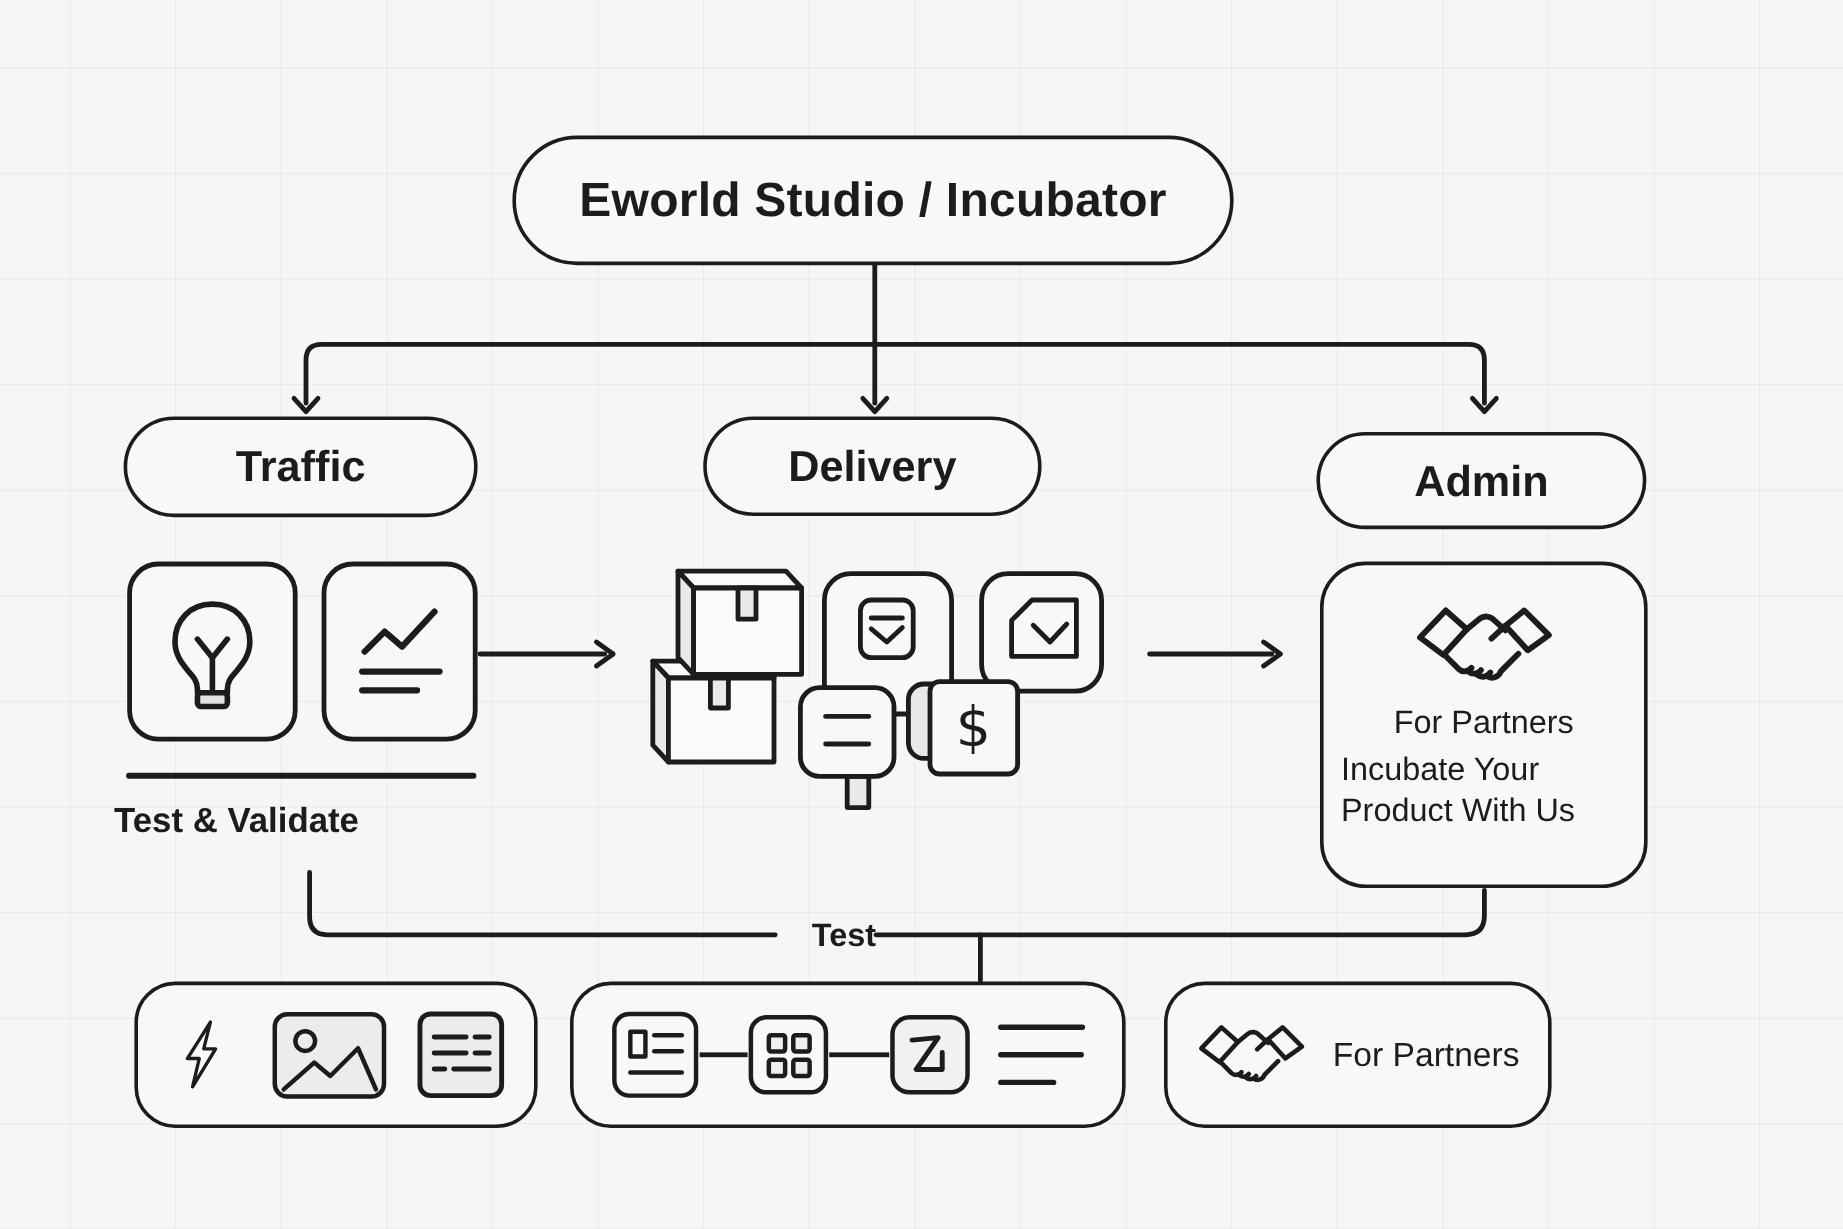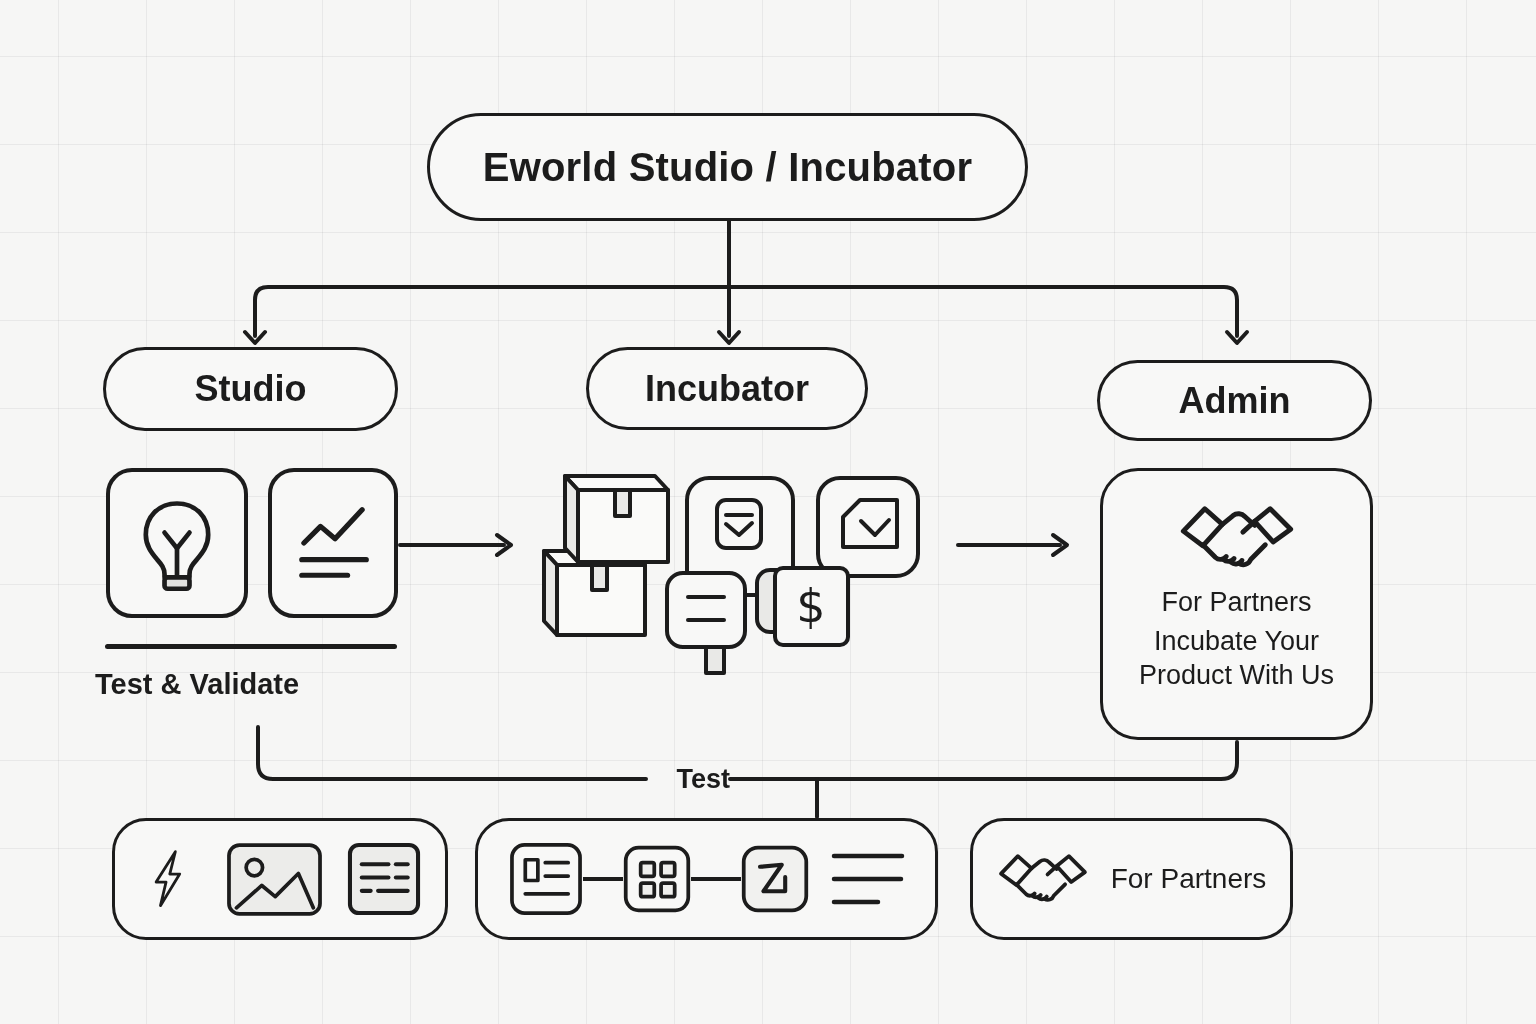--- a/index.html
+++ b/index.html
@@ -30,21 +30,21 @@
   .underline{position:absolute;height:4.5px;background:#1c1c1c;border-radius:3px;}
   .caption{
     position:absolute;text-align:left;font-size:29px;font-weight:700;
   }
   .card{
     position:absolute;border:3.6px solid #1c1c1c;border-radius:34px;
     background:#f8f8f7;box-sizing:border-box;
   }
   .admin-card{display:flex;flex-direction:column;align-items:center;border-radius:38px;}
   .admin-title{font-size:27px;font-weight:500;margin-top:8px;}
-  .admin-subtitle{font-size:27px;font-weight:400;width:238px;text-align:center;line-height:34px;margin-top:6px;}
+  .admin-subtitle{font-size:27px;font-weight:400;width:238px;line-height:34px;margin-top:6px;}
   .test-label{
     position:absolute;text-align:right;font-size:27px;font-weight:700;
   }
   .bottom-card{display:flex;align-items:center;justify-content:center;}
   .icon-link{height:3.6px;background:#1c1c1c;align-self:center;}
   .partners-label{font-size:28px;font-weight:500;margin-left:22px;}
   svg{display:block;}
   .connector-layer{position:absolute;left:0;top:0;pointer-events:none;}
 </style>
 </head>
@@ -157,24 +157,24 @@
       <path d="M730,779 H1221 Q1237,779 1237,763 V742"></path>
       <path d="M817,779 V817"></path>
     </g>
   </svg>
 
   <div class="pill" style="left:427px;top:113px;width:601px;height:108px;text-align:center;">
     <span class="pill-root-label">Eworld Studio / Incubator</span>
   </div>
 
   <div class="pill" style="left:103px;top:347px;width:295px;height:84px;">
-    <span class="pill-branch-label">Studio</span>
+    <span class="pill-branch-label">Traffic</span>
   </div>
   <div class="pill" style="left:586px;top:347px;width:282px;height:83px;">
-    <span class="pill-branch-label">Incubator</span>
+    <span class="pill-branch-label">Delivery</span>
   </div>
   <div class="pill" style="left:1097px;top:347px;width:275px;height:81px;margin-top:13px;">
     <span class="pill-branch-label">Admin</span>
   </div>
 
   <div class="icon-box" style="left:106px;top:468px;width:142px;height:150px;">
     <svg width="104" height="104">
         <use href="#sym-lightbulb"></use>
       </svg>
   </div>

